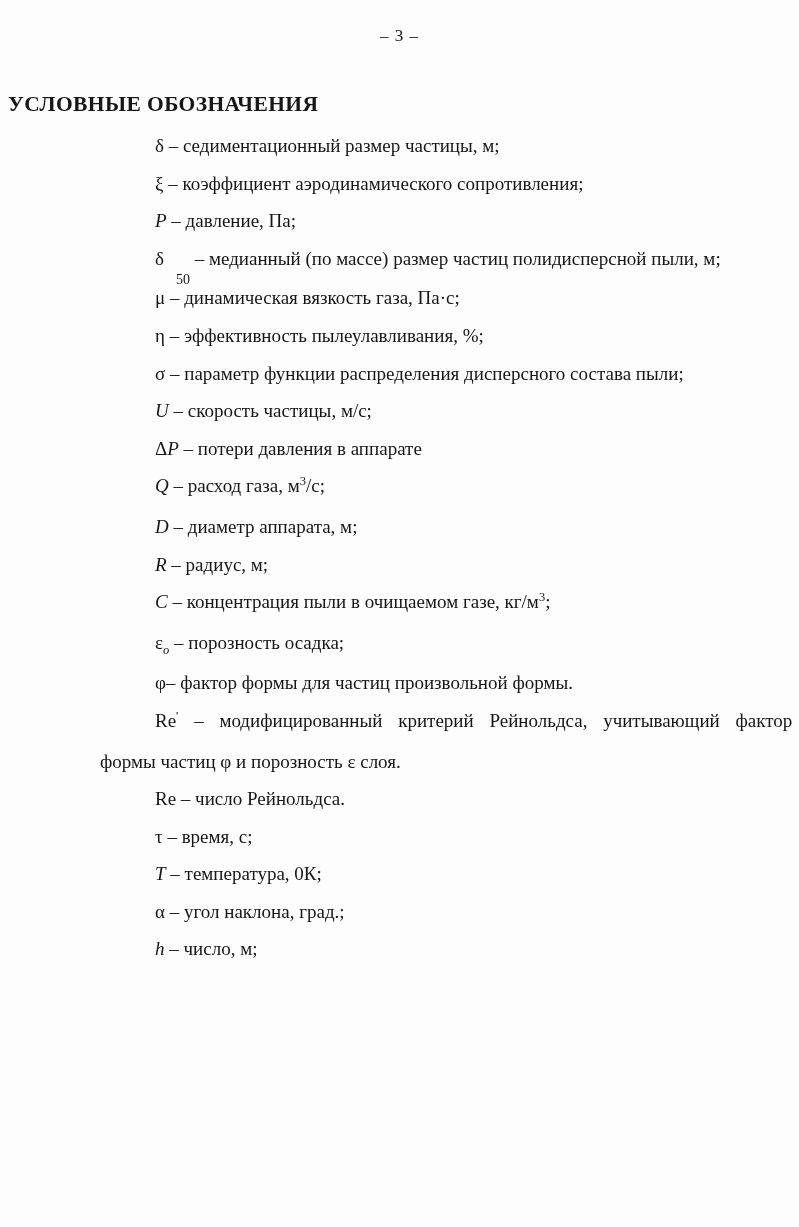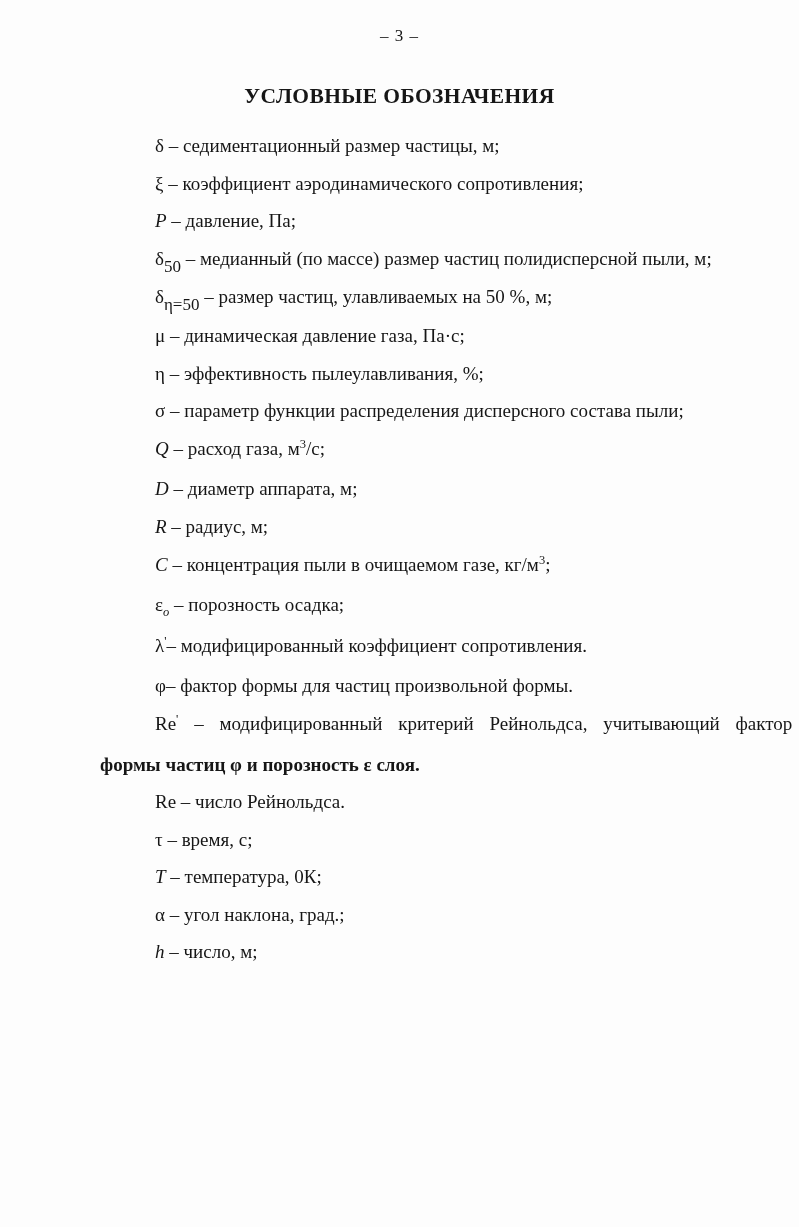--- a/index.html
+++ b/index.html
@@ -23,54 +23,53 @@
     right: 0;
     text-align: center;
     font-size: 17px;
     letter-spacing: 1px;
   }
   .doc-title {
     position: absolute;
     top: 84px;
     left: 0;
     right: 0;
-    margin: 0;
-    text-align: center;
+    margin: 8px;
     font-weight: 700;
     font-size: 21.5px;
     letter-spacing: 0.4px;
   }
   .content {
     position: absolute;
     left: 100px;
     top: 127px;
     width: 652px;
     font-size: 19px;
     line-height: 37.6px;
   }
   .item {
     text-indent: 55px;
     white-space: nowrap;
   }
   .item.flush {
     text-indent: 0;
     white-space: normal;
-    font-weight: bold;
   }
   .item.stretch {
     word-spacing: 11px;
   }
   .pt-text { font-style: normal; text-align: right; }
   .pt-sym  { font-style: normal; }
   .pt-i    { font-style: italic; }
   .pt-sub {
-    font-size: 17px;
+    font-size: 14px;
     position: relative;
-    top: 7px;
+    top: 19px;
     letter-spacing: 0;
+    margin-left: 12px;
   }
   .pt-sub-i {
     font-size: 12.5px;
     position: relative;
     top: 5px;
     font-style: italic;
   }
   .pt-sup {
     font-size: 12.5px;
     position: relative;
@@ -81,30 +80,30 @@
 <body>
 
 <div class="page">
   <div class="page-number">– 3 –</div>
   <h1 class="doc-title">УСЛОВНЫЕ ОБОЗНАЧЕНИЯ</h1>
   <div class="content">
       <div class="item"><span class="pt-sym">δ</span><span class="pt-text"> – седиментационный размер частицы, м;</span></div>
       <div class="item"><span class="pt-sym">ξ</span><span class="pt-text"> – коэффициент аэродинамического сопротивления;</span></div>
       <div class="item"><span class="pt-i">P</span><span class="pt-text"> – давление, Па;</span></div>
       <div class="item"><span class="pt-sym">δ</span><span class="pt-sub">50</span><span class="pt-text"> – медианный (по массе) размер частиц полидисперсной пыли, м;</span></div>
-      <div class="item"><span class="pt-sym">δ</span><span class="pt-sub">η=50</span><span class="pt-text"> – размер частиц, улавливаемых на 50 %, м;</span></div>
-      <div class="item"><span class="pt-sym">μ</span><span class="pt-text"> – динамическая давление газа, Па·с;</span></div>
+      <div class="item"><span class="pt-sym">μ</span><span class="pt-text"> – динамическая вязкость газа, Па·с;</span></div>
       <div class="item"><span class="pt-sym">η</span><span class="pt-text"> – эффективность пылеулавливания, %;</span></div>
       <div class="item"><span class="pt-sym">σ</span><span class="pt-text"> – параметр функции распределения дисперсного состава пыли;</span></div>
+      <div class="item"><span class="pt-i">U</span><span class="pt-text"> – скорость частицы, м/с;</span></div>
+      <div class="item"><span class="pt-sym">Δ</span><span class="pt-i">P</span><span class="pt-text"> – потери давления в аппарате</span></div>
       <div class="item"><span class="pt-i">Q</span><span class="pt-text"> – расход газа, м</span><span class="pt-sup">3</span><span class="pt-text">/с;</span></div>
       <div class="item"><span class="pt-i">D</span><span class="pt-text"> – диаметр аппарата, м;</span></div>
       <div class="item"><span class="pt-i">R</span><span class="pt-text"> – радиус, м;</span></div>
       <div class="item"><span class="pt-i">C</span><span class="pt-text"> – концентрация пыли в очищаемом газе, кг/м</span><span class="pt-sup">3</span><span class="pt-text">;</span></div>
       <div class="item"><span class="pt-sym">ε</span><span class="pt-sub-i">o</span><span class="pt-text"> – порозность осадка;</span></div>
-      <div class="item"><span class="pt-sym">λ</span><span class="pt-sup">'</span><span class="pt-text">– модифицированный коэффициент сопротивления.</span></div>
       <div class="item"><span class="pt-sym">φ</span><span class="pt-text">– фактор формы для частиц произвольной формы.</span></div>
       <div class="item stretch"><span class="pt-text">Re</span><span class="pt-sup">'</span><span class="pt-text"> – модифицированный критерий Рейнольдса, учитывающий фактор</span></div>
       <div class="item flush"><span class="pt-text">формы частиц φ и порозность ε слоя.</span></div>
       <div class="item"><span class="pt-text">Re – число Рейнольдса.</span></div>
       <div class="item"><span class="pt-sym">τ</span><span class="pt-text"> – время, с;</span></div>
       <div class="item"><span class="pt-i">T</span><span class="pt-text"> – температура, 0К;</span></div>
       <div class="item"><span class="pt-sym">α</span><span class="pt-text"> – угол наклона, град.;</span></div>
       <div class="item"><span class="pt-i">h</span><span class="pt-text"> – число, м;</span></div>
     </div>
 </div>

